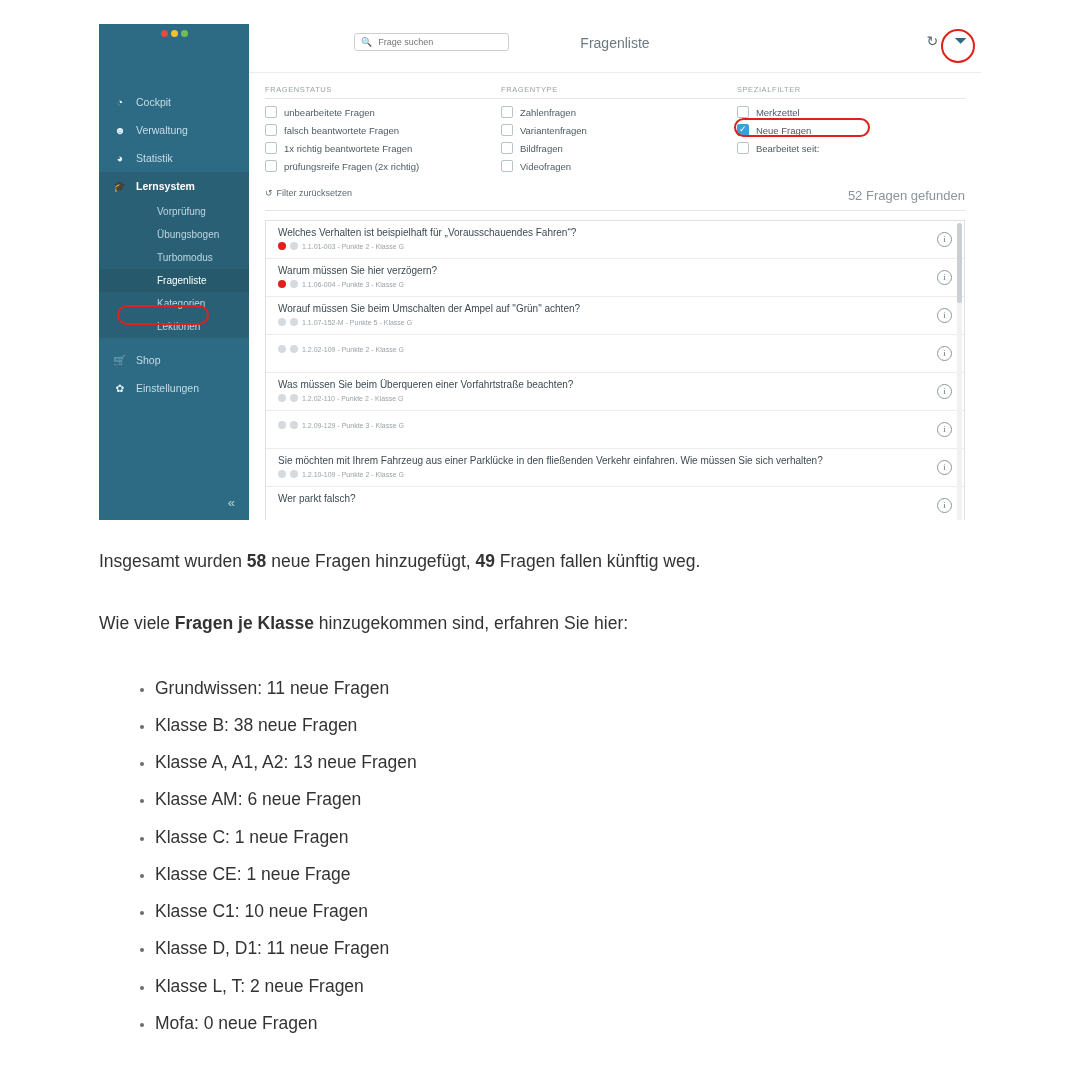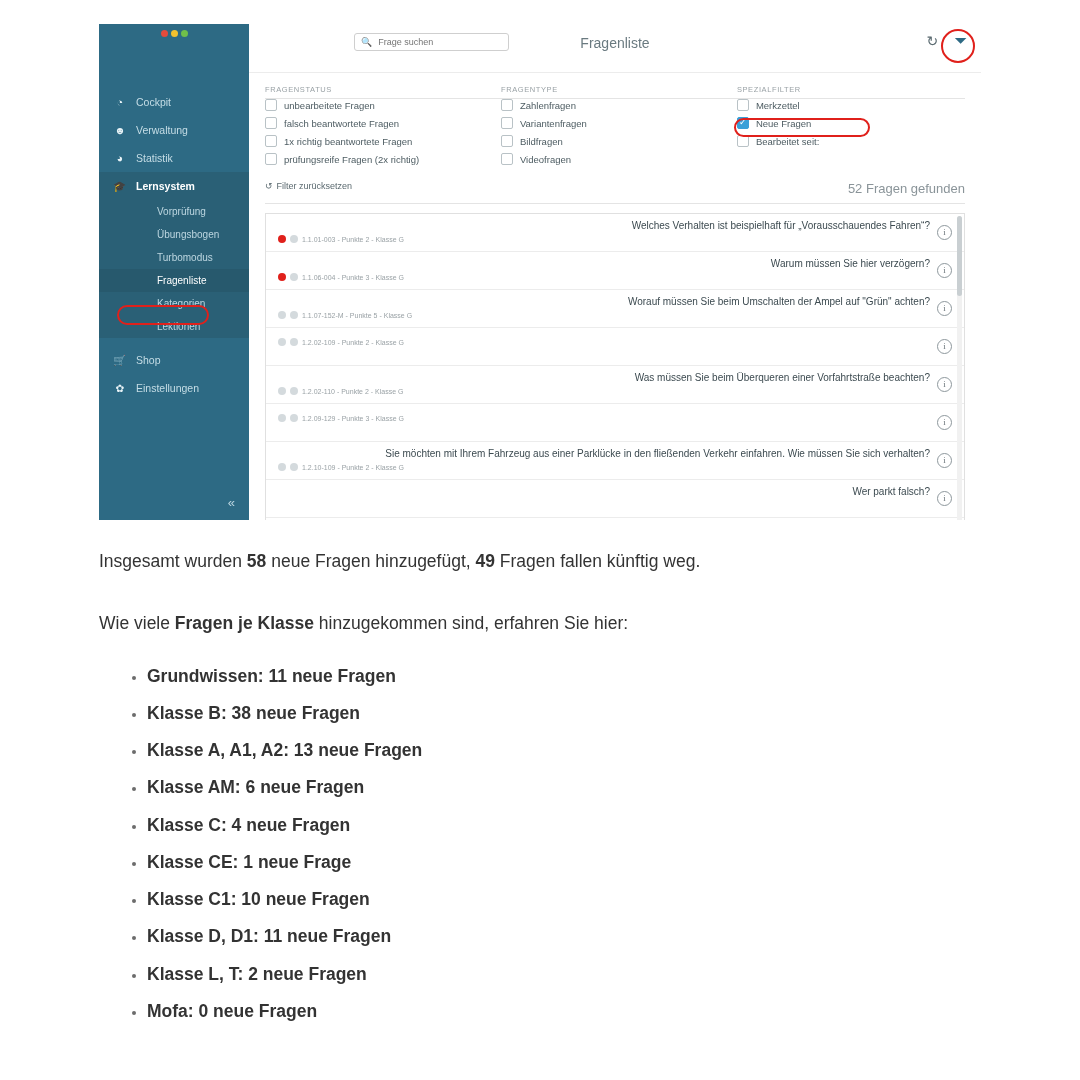--- a/index.html
+++ b/index.html
@@ -182,20 +182,21 @@
     gap: 0;
   }
   .fcol { width: 240px; }
   .fcol.third { width: 232px; }
   .fcol-title {
     font-size: 7.5px;
     letter-spacing: .6px;
     color: #9aa2a6;
     border-bottom: 1px solid #e4e4e4;
     padding-bottom: 4px;
+    margin-bottom: 7px;
   }
   .chk-row {
     display: flex;
     align-items: center;
     margin-bottom: 6px;
     font-size: 9.5px;
     color: #4d5c62;
   }
   .chk {
     width: 10px; height: 10px;
@@ -248,21 +249,20 @@
     border-bottom: 1px solid #ececec;
     padding: 6px 34px 0 12px;
     box-sizing: border-box;
   }
   .q-text {
     font-size: 10px;
     color: #3c4a50;
     white-space: nowrap;
     overflow: hidden;
     text-overflow: ellipsis;
-    text-align: right;
   }
   .q-meta {
     display: flex;
     align-items: center;
     margin-top: 4px;
     font-size: 7px;
     color: #9aa2a6;
   }
   .pill {
     width: 8px; height: 8px;
@@ -303,26 +303,25 @@
   .article {
     position: absolute;
     left: 99px;
     top: 548px;
     width: 890px;
     font-size: 17.5px;
     line-height: 1.5;
     color: #333333;
   }
   .para { margin: 0 0 36px 0; }
-  .para.second { margin-bottom: 26px; }
+  .para.second { margin-bottom: 38px; }
   ul.bullets {
-    margin: 0;
+    margin: 8px;
     padding-left: 48px;
     list-style: disc;
-    font-weight: bold;
   }
   ul.bullets li {
     margin-bottom: 11px;
     font-size: 17.5px;
     color: #333333;
   }
   ul.bullets li::marker { color: #6c6c6c; font-size: 14px; }
   b { font-weight: bold; }
 </style>
 </head>
@@ -555,21 +554,21 @@
   <div class="article">
     <p class="para"><span>Insgesamt wurden </span><b>58</b><span> neue Fragen hinzugefügt, </span><b>49</b><span> Fragen fallen künftig weg.</span></p>
 
     <p class="para second"><span>Wie viele </span><b>Fragen je Klasse</b><span> hinzugekommen sind, erfahren Sie hier:</span></p>
 
     <ul class="bullets">
       <li>Grundwissen: 11 neue Fragen</li>
       <li>Klasse B: 38 neue Fragen</li>
       <li>Klasse A, A1, A2: 13 neue Fragen</li>
       <li>Klasse AM: 6 neue Fragen</li>
-      <li>Klasse C: 4 neue Fragen</li>
+      <li>Klasse C: 1 neue Fragen</li>
       <li>Klasse CE: 1 neue Frage</li>
       <li>Klasse C1: 10 neue Fragen</li>
       <li>Klasse D, D1: 11 neue Fragen</li>
       <li>Klasse L, T: 2 neue Fragen</li>
       <li>Mofa: 0 neue Fragen</li>
     </ul>
   </div>
 
 </div>
 

